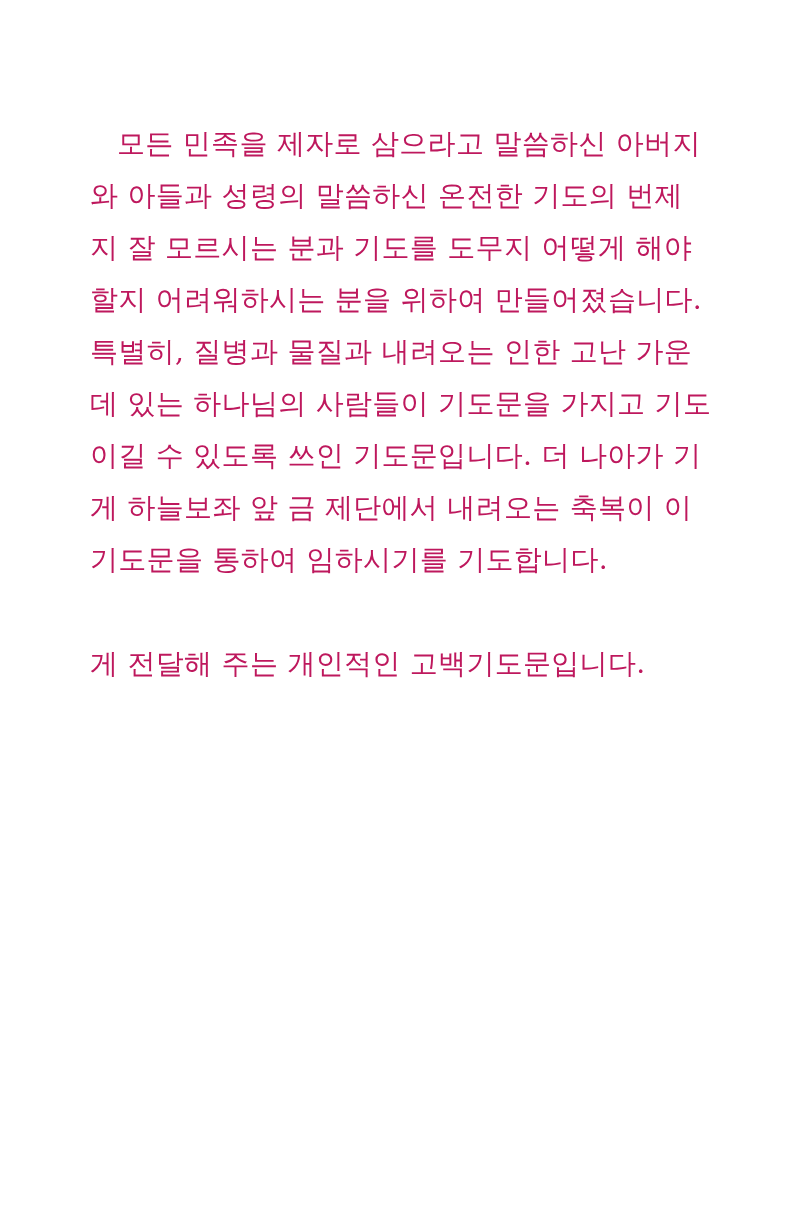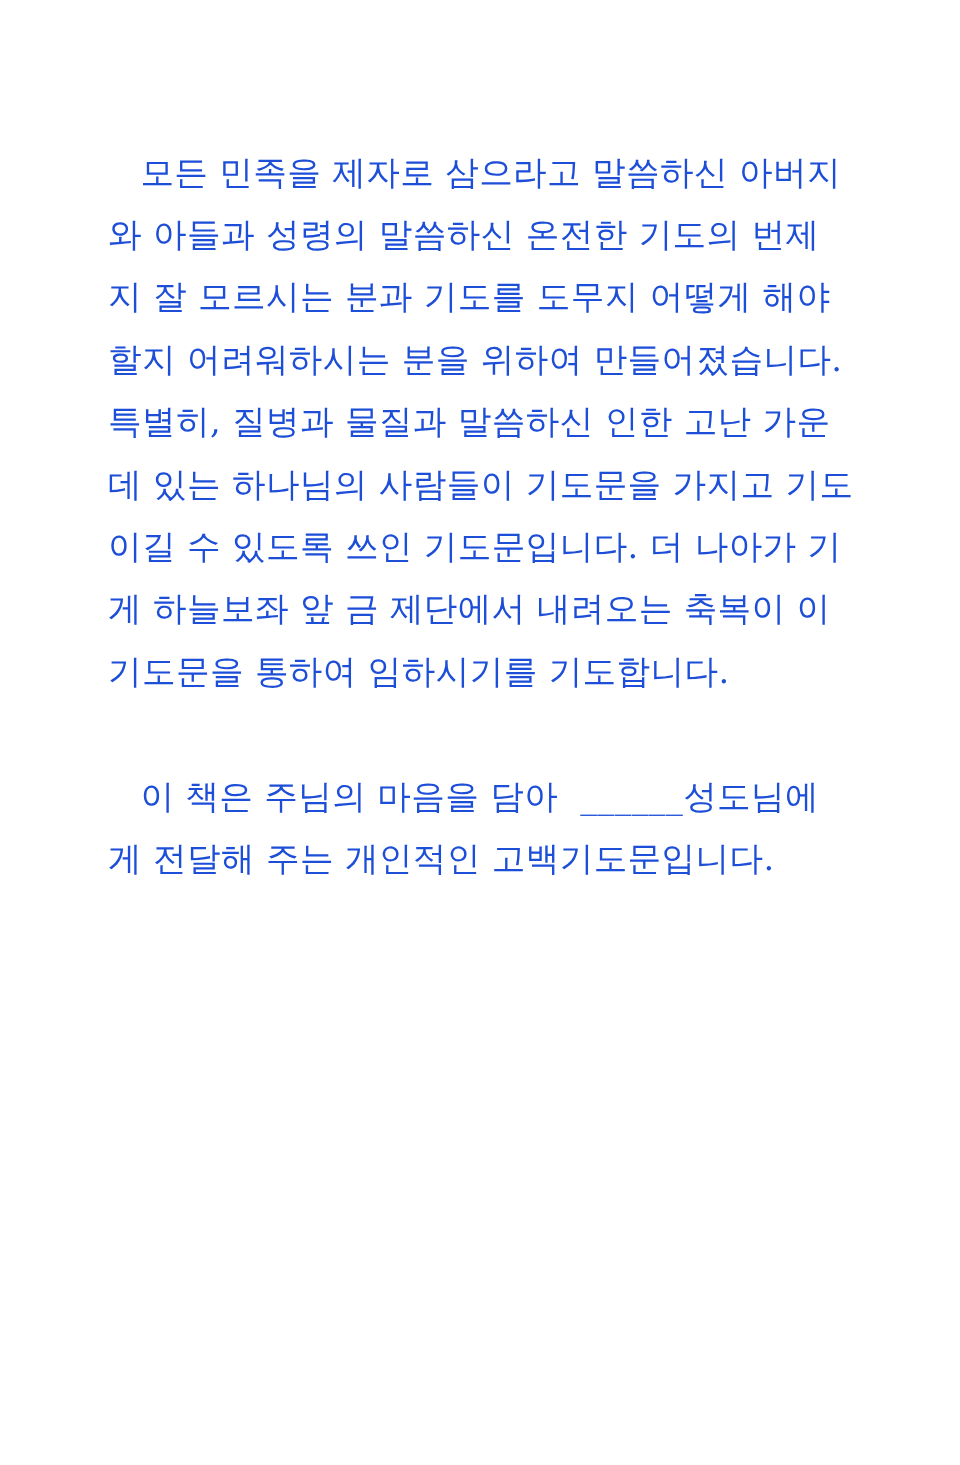--- a/index.html
+++ b/index.html
@@ -33,31 +33,30 @@
     white-space: pre;
     letter-spacing: 0.3px;
   }
   .line.first {
     padding-left: 27px;
   }
 </style>
 </head>
 <body style="background: rgb(255, 255, 255);">
 
-<main class="page" style="color: #1d4ed8;">
+<main class="page" style="color: #be185d;">
   <section id="body-text">
       <p class="para">
         <span class="line first">모든 민족을 제자로 삼으라고 말씀하신 아버지</span>
         <span class="line">와 아들과 성령의 말씀하신 온전한 기도의 번제</span>
         <span class="line">지 잘 모르시는 분과 기도를 도무지 어떻게 해야</span>
         <span class="line">할지 어려워하시는 분을 위하여 만들어졌습니다.</span>
-        <span class="line">특별히, 질병과 물질과 말씀하신 인한 고난 가운</span>
+        <span class="line">특별히, 질병과 물질과 내려오는 인한 고난 가운</span>
         <span class="line">데 있는 하나님의 사람들이 기도문을 가지고 기도</span>
         <span class="line">이길 수 있도록 쓰인 기도문입니다. 더 나아가 기</span>
         <span class="line">게 하늘보좌 앞 금 제단에서 내려오는 축복이 이</span>
         <span class="line">기도문을 통하여 임하시기를 기도합니다.</span>
       </p>
       <p class="para">
-        <span class="line first">이 책은 주님의 마음을 담아  ______성도님에</span>
         <span class="line">게 전달해 주는 개인적인 고백기도문입니다.</span>
       </p>
     </section>
 </main>
 
 </body></html>

